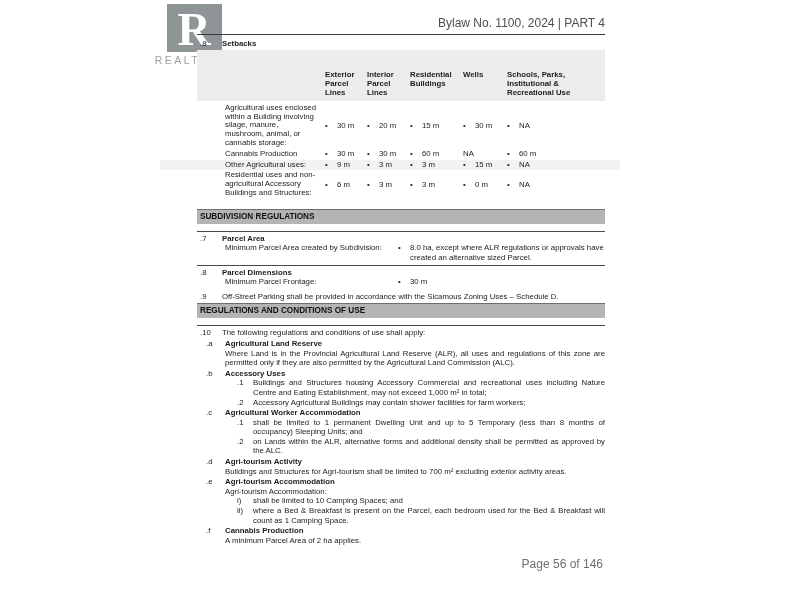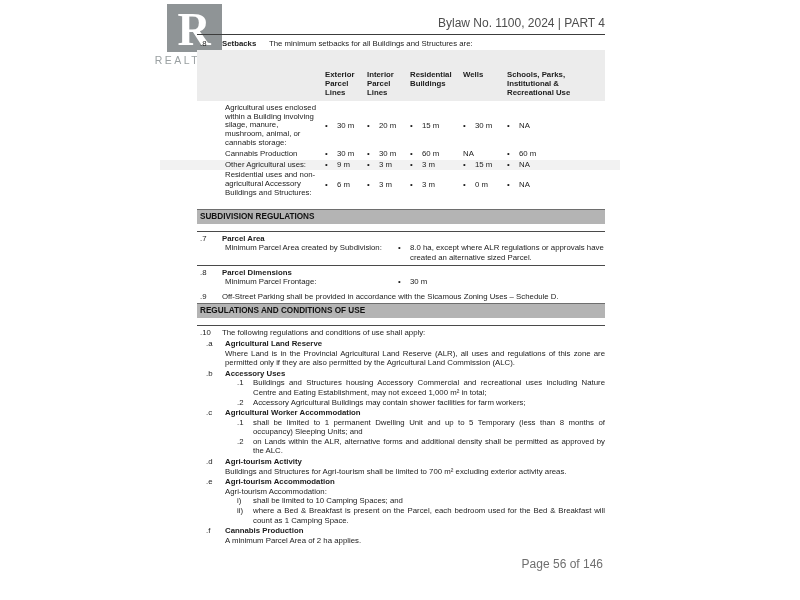--- a/index.html
+++ b/index.html
@@ -77,21 +77,20 @@
     <div class="logo-word"><span>REALTOR</span><span class="reg">®</span></div>
   </div>
 
   <div class="content">
 
     <div class="bylaw">Bylaw No. 1100, 2024 | PART 4</div>
 
     <div class="setbacks-intro">
       <span class="num">.8</span>
       <span class="stitle">Setbacks</span>
-      <span class="sintro">The minimum setbacks for all Buildings and Structures are:</span>
     </div>
 
     <div class="thead">
       <div class="sp"></div>
       <div class="c1">Exterior Parcel Lines</div>
       <div class="c2">Interior Parcel Lines</div>
       <div class="c3">Residential Buildings</div>
       <div class="c4">Wells</div>
       <div class="c5">Schools, Parks, Institutional &amp; Recreational Use</div>
     </div>

